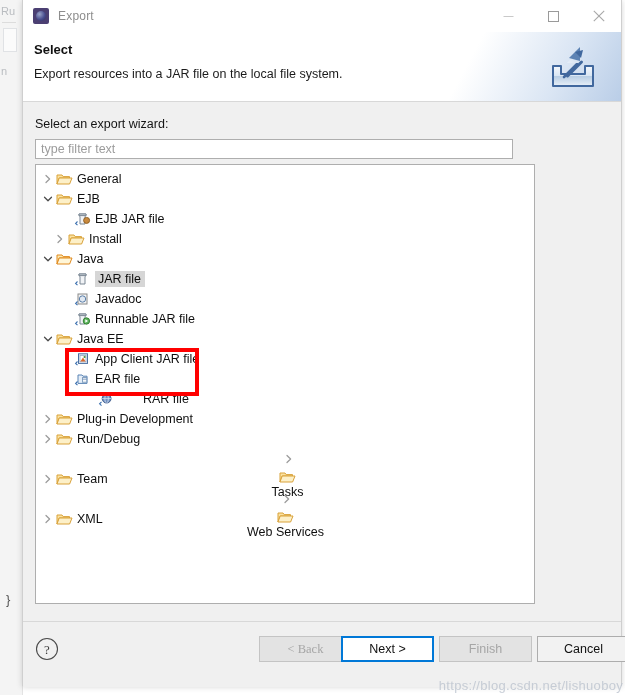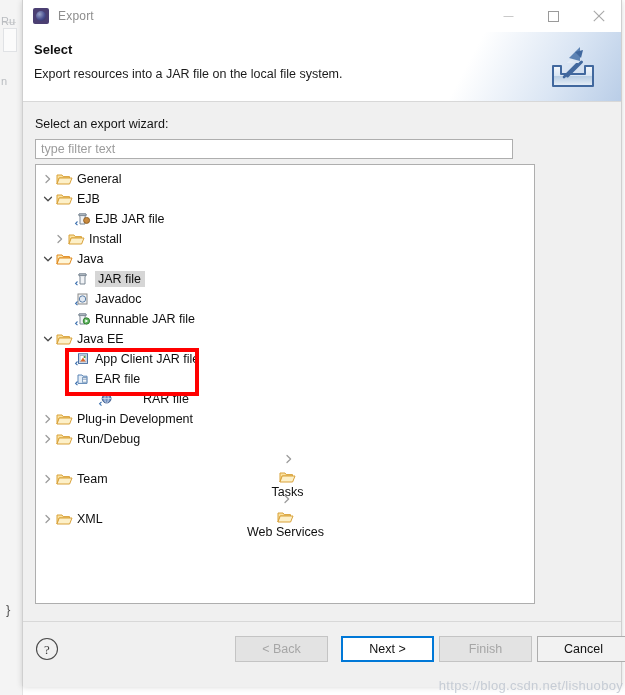--- a/index.html
+++ b/index.html
@@ -20,21 +20,20 @@
     width: 22px; height: 695px;
     background: #f4f4f4;
     border-right: 1px solid #e3e3e3;
   }
   .bg-frag {
     position: absolute;
     font-family: "Liberation Sans", sans-serif;
     font-size: 11px;
     color: #b9bcc0;
     white-space: nowrap;
-    margin-top: 10px;
   }
   .bg-tabline {
     position: absolute;
     left: 2px; width: 14px; height: 1px;
     background: #dcdcdc;
   }
   .bg-editbox {
     position: absolute;
     left: 3px; top: 28px; width: 12px; height: 22px;
     border: 1px solid #e0e2e5;
@@ -227,21 +226,21 @@
     color: #111111;
     display: flex; align-items: center; justify-content: center;
     padding: 0;
   }
   .btn.disabled { color: #a6a6a6; border-color: #c4c4c4; background: #e3e3e3; }
   .btn.focus {
     background: #ffffff;
     border: 2px solid #0078d7;
     color: #111111;
   }
-  #btn-back   { left: 212px; }
+  #btn-back   { left: 236px; font-family: Liberation Serif, serif; }
   #btn-next   { left: 318px; }
   #btn-finish { left: 416px; }
   #btn-cancel { left: 514px; background:#f2f2f2; }
 
   .watermark {
     position: absolute;
     right: 2px; bottom: 2px;
     font-size: 13px;
     color: rgba(190,198,208,.85);
     letter-spacing: .3px;

